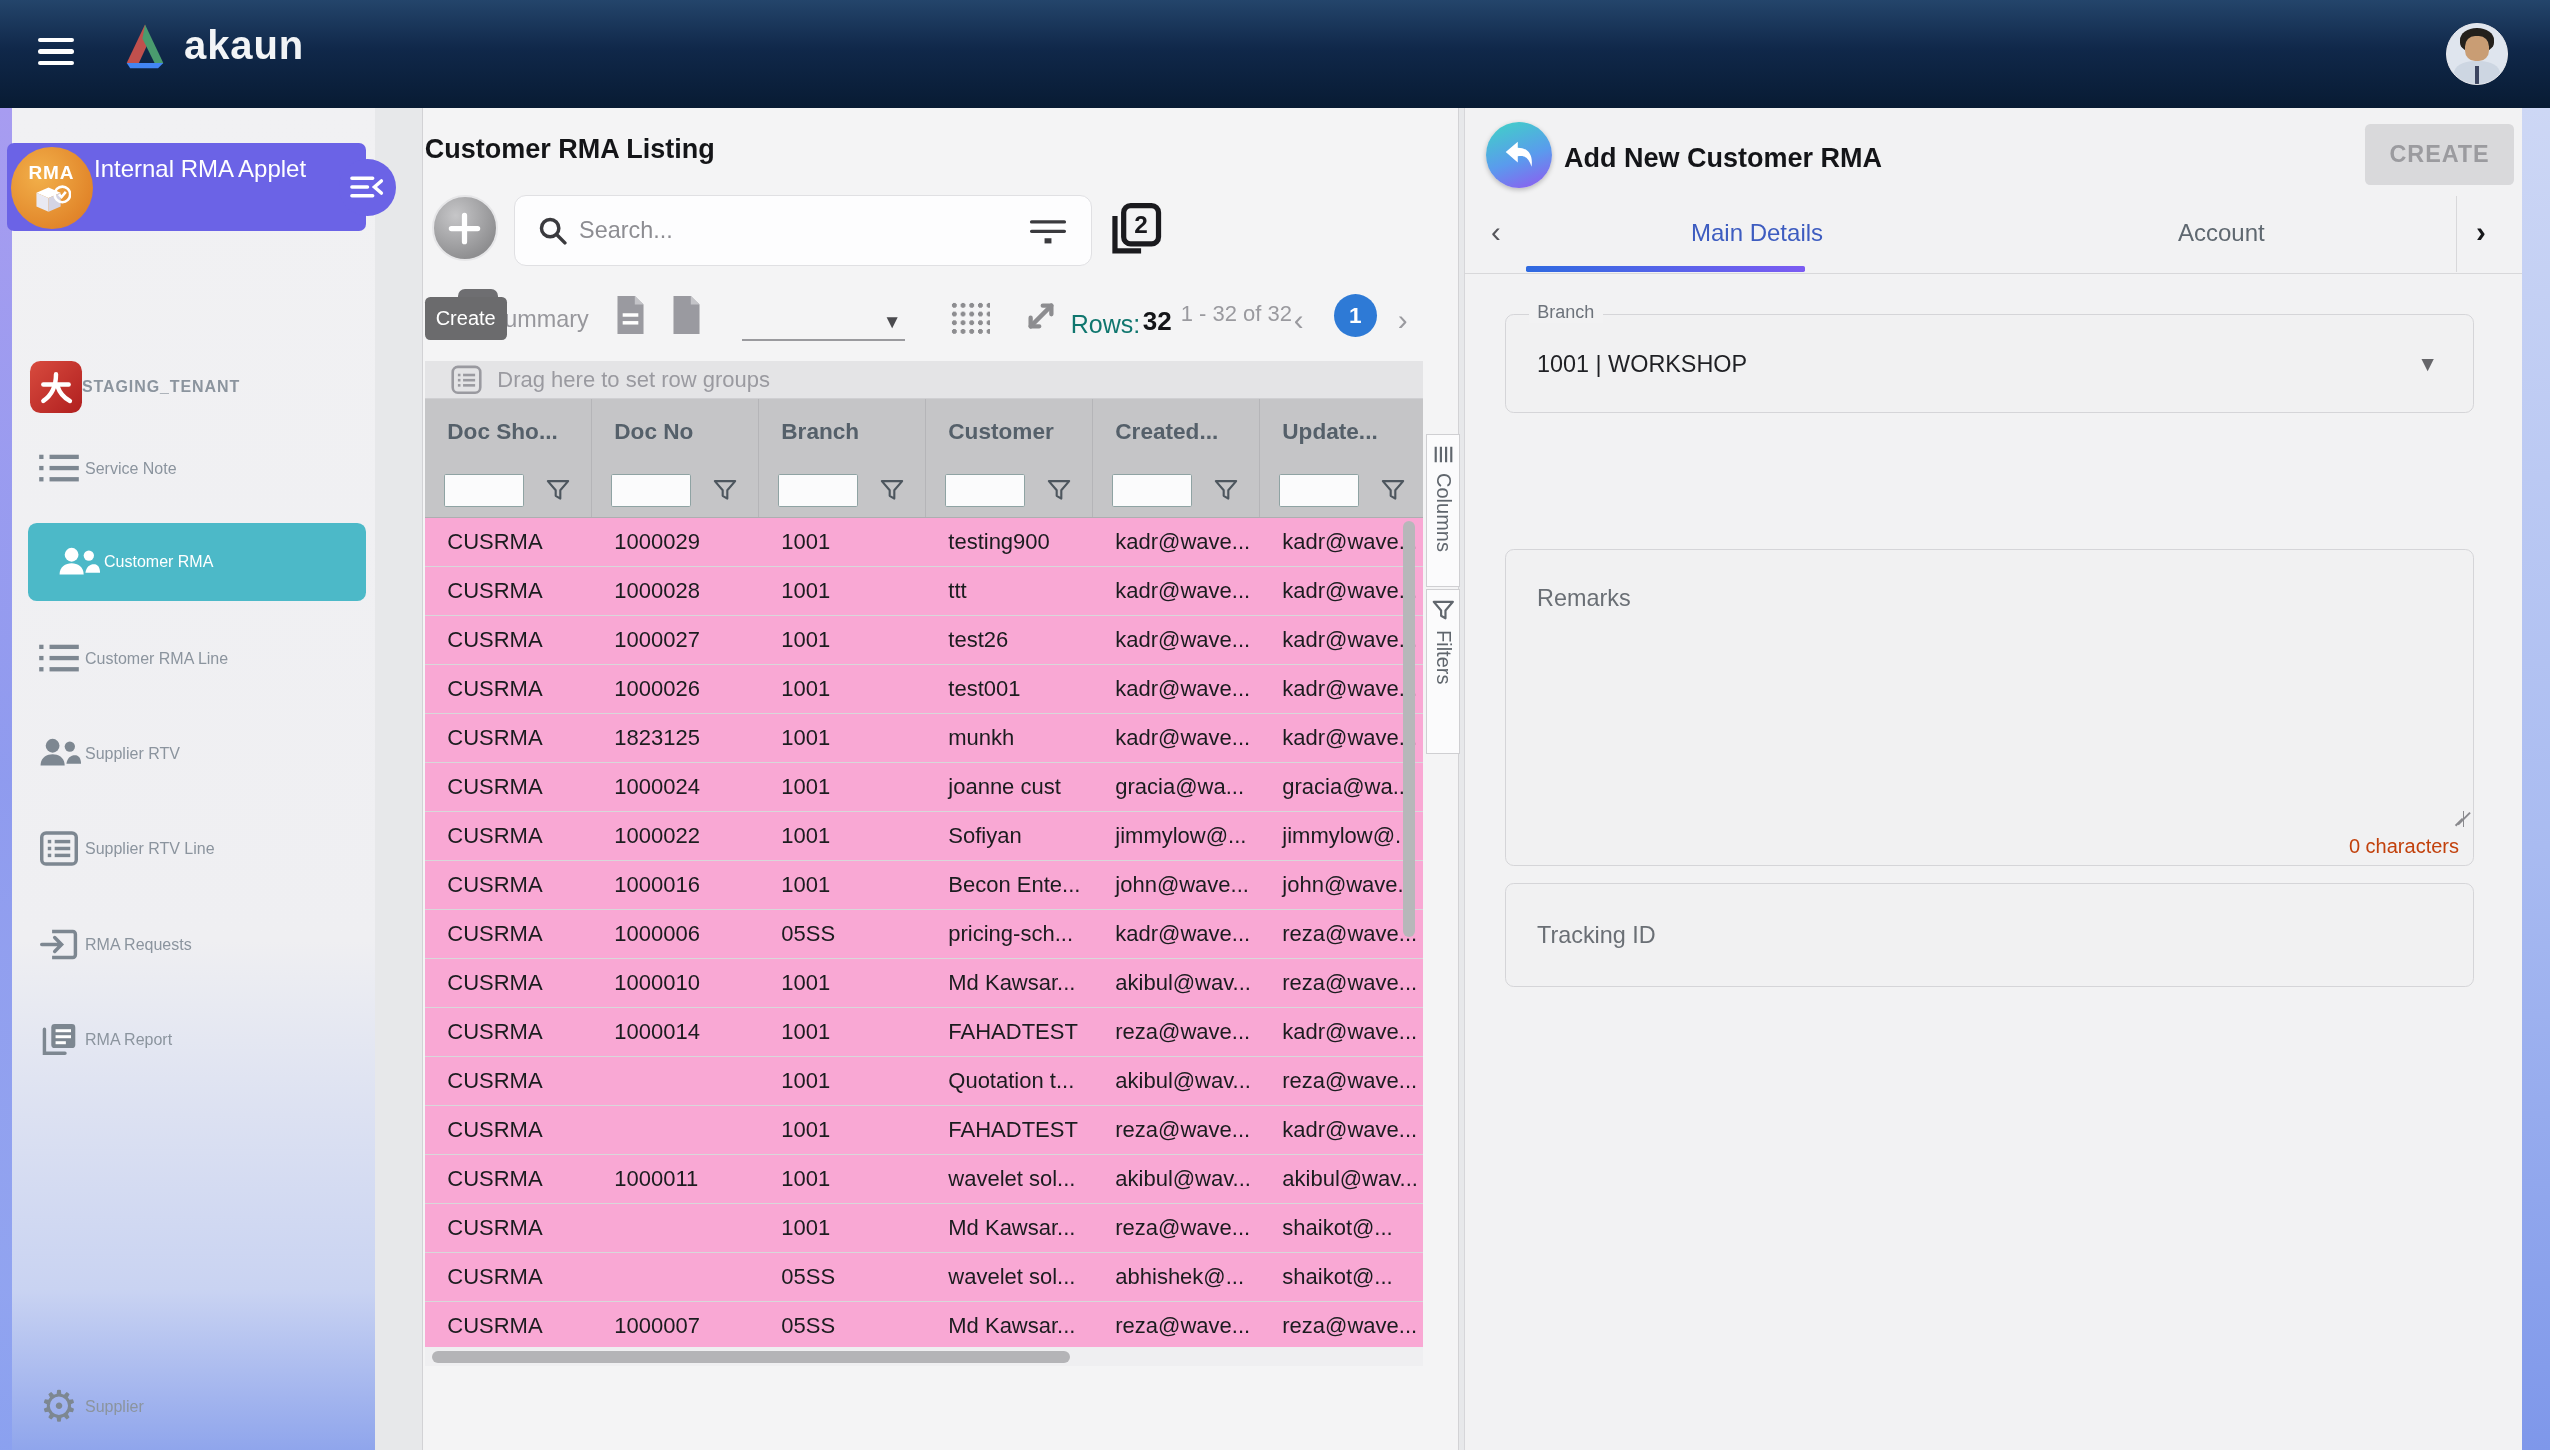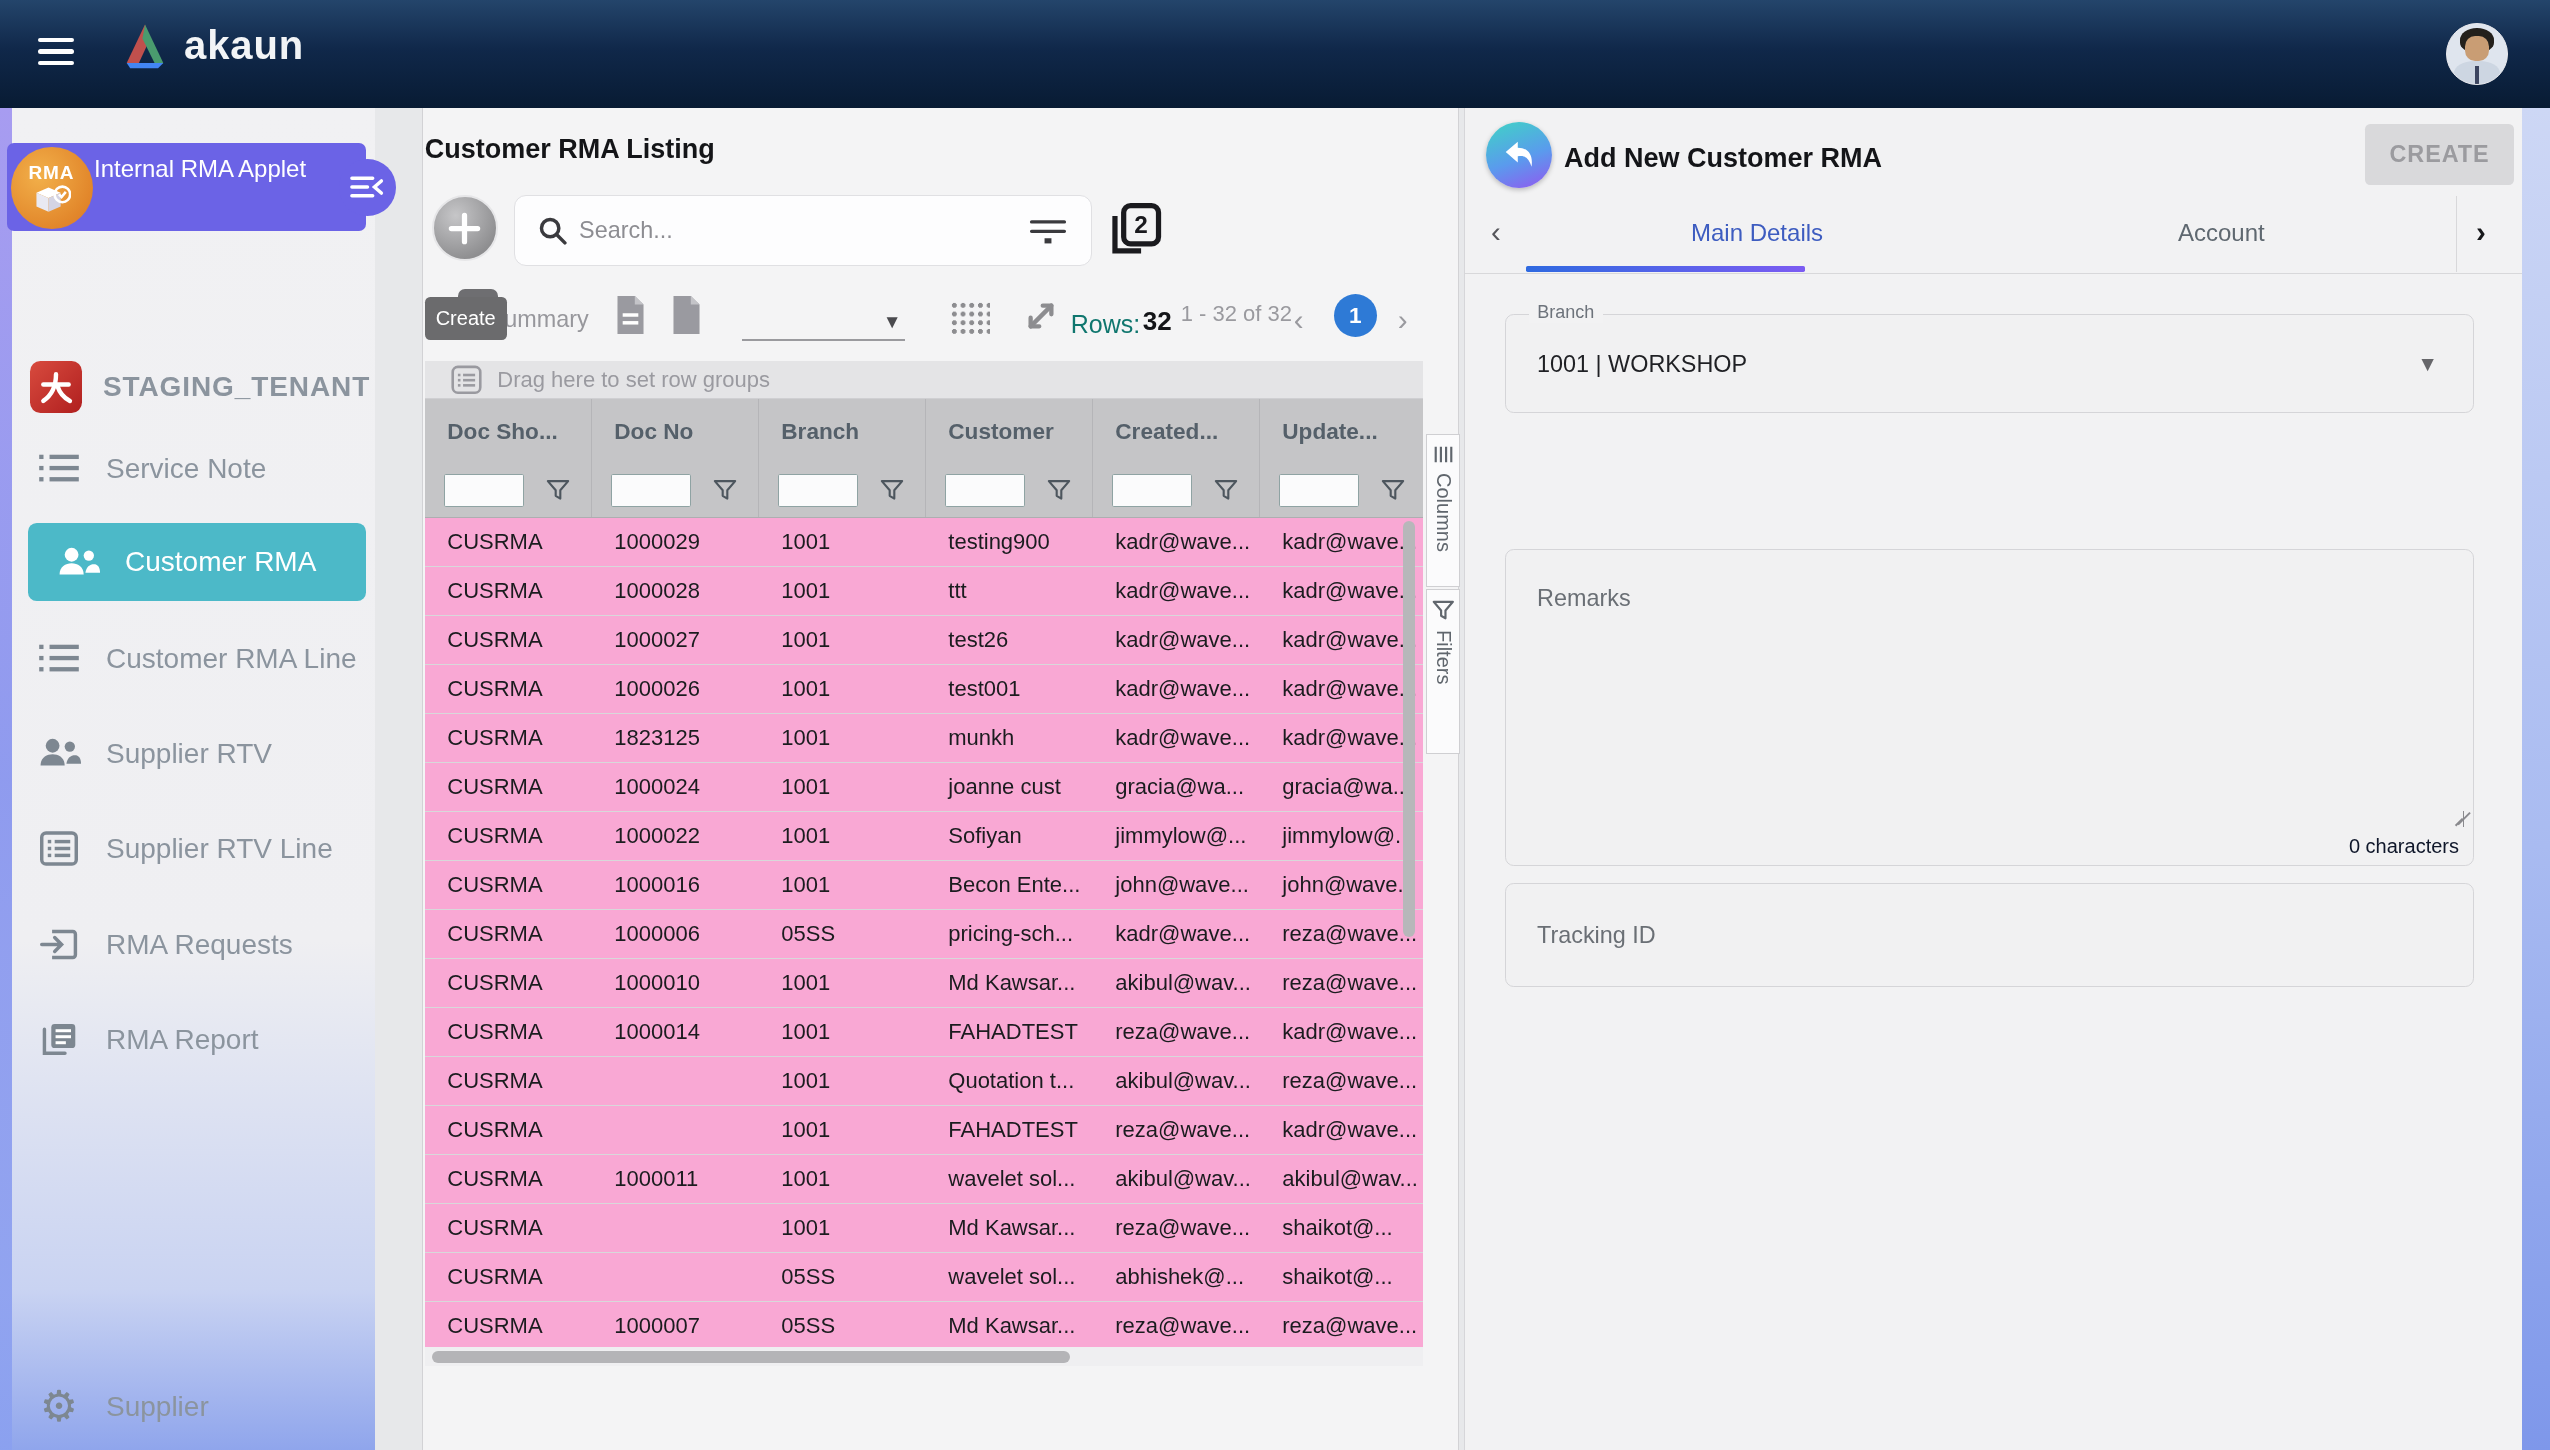--- a/index.html
+++ b/index.html
@@ -29,21 +29,21 @@
   .applet-head { position:absolute; left:7px; top:35px; width:359px; height:88px;
     background:#6b63e6; border-radius:7px; color:#fff; }
   .applet-title { position:absolute; left:87px; top:10.4px; font-size:24px; line-height:31px; font-weight:500; width:217px; }
   .applet-badge { position:absolute; left:3.5px; top:3.5px; width:82px; height:82px; border-radius:50%;
     background:radial-gradient(circle at 35% 35%, #f2b04a, #e2872b 70%, #d8762a); display:flex; flex-direction:column; align-items:center; justify-content:center; }
   .applet-badge .rma-txt { color:#fff; font-weight:700; font-size:19px; letter-spacing:0.9px; }
   .collapse-btn { position:absolute; right:-29.5px; top:15.6px; width:57px; height:57px; border-radius:50%;
     background:#6b63e6; display:flex; align-items:center; justify-content:center; cursor:pointer; }
   .side-item { position:absolute; left:0; width:375px; height:61px; display:flex; align-items:center; cursor:pointer; }
   .side-item .ico { width:52px; margin-left:33px; display:flex; justify-content:center; }
-  .side-item .lbl { margin-left:21px; font-size:28px; color:#8b949e; }
+  .side-item .lbl { font-size:16px; color:#8b949e; }
   .tenant-lbl { font-weight:700; letter-spacing:0.9px; }
   .side-item.active-rect { left:28px; width:338px; height:78px; background:#4cb9c8; border-radius:8.7px; }
   .side-item.active-rect .ico { margin-left:24px; }
   .side-item.active-rect .lbl { color:#fff; }
   .tenant-ico { width:52px; height:52px; background:linear-gradient(135deg,#d84b3e,#b01f1f); border-radius:10.4px;
     display:flex; align-items:center; justify-content:center; }
   .gear-glyph { font-family:"DejaVu Sans", sans-serif; font-size:43px; color:#7d8791; line-height:1; }
 
   
   .main-col { position:absolute; left:422px; top:108px; width:1037px; height:1343px;
@@ -122,21 +122,21 @@
   .chev-divider { position:absolute; left:991px; top:0; width:0.9px; height:76px; background:#d8d8da; }
 
   .field { position:absolute; left:40px; width:969px; background:#f1f1f2; border:1.7px solid #d5d5d8; border-radius:8.7px; }
   .field-label { position:absolute; left:22.6px; top:-13px; background:#f2f2f3; padding:0 8.7px; font-size:18px; color:#6d737b; }
   .field-value { position:absolute; left:31px; top:50%; transform:translateY(-50%); font-size:23.4px; color:#1f2024; }
   .field input, .field textarea { position:absolute; left:0; top:0; width:100%; height:100%; border:none; outline:none;
     background:transparent; font-size:23.4px; color:#1f2024; padding:0 31px; font-family:"Liberation Sans", sans-serif; }
   .field textarea { padding:35px 31px; resize:none; }
   .field input::placeholder, .field textarea::placeholder { color:#6a6f75; }
   .sel-caret { position:absolute; right:35px; top:50%; transform:translateY(-50%); font-size:21px; color:#66666a; }
-  .char-count { position:absolute; right:14px; bottom:7px; font-size:20px; color:#0f172a; }
+  .char-count { position:absolute; right:14px; bottom:7px; font-size:20px; color:#c2410c; }
   .resize-grip { position:absolute; right:8.7px; bottom:38px; width:15.6px; height:15.6px;
     border-right:1.7px solid #8a8a8e; border-bottom:0; }
   .resize-grip::before { content:""; position:absolute; right:3.5px; bottom:0; width:1.7px; height:10.4px; background:#8a8a8e; transform:rotate(45deg); }
   .resize-grip::after  { content:""; position:absolute; right:-0.9px; bottom:0; width:1.7px; height:17.3px; background:#8a8a8e; transform:rotate(45deg); }
 </style>
 </head>
 <body>
 
 <header class="topbar">
   <div class="hamburger">

